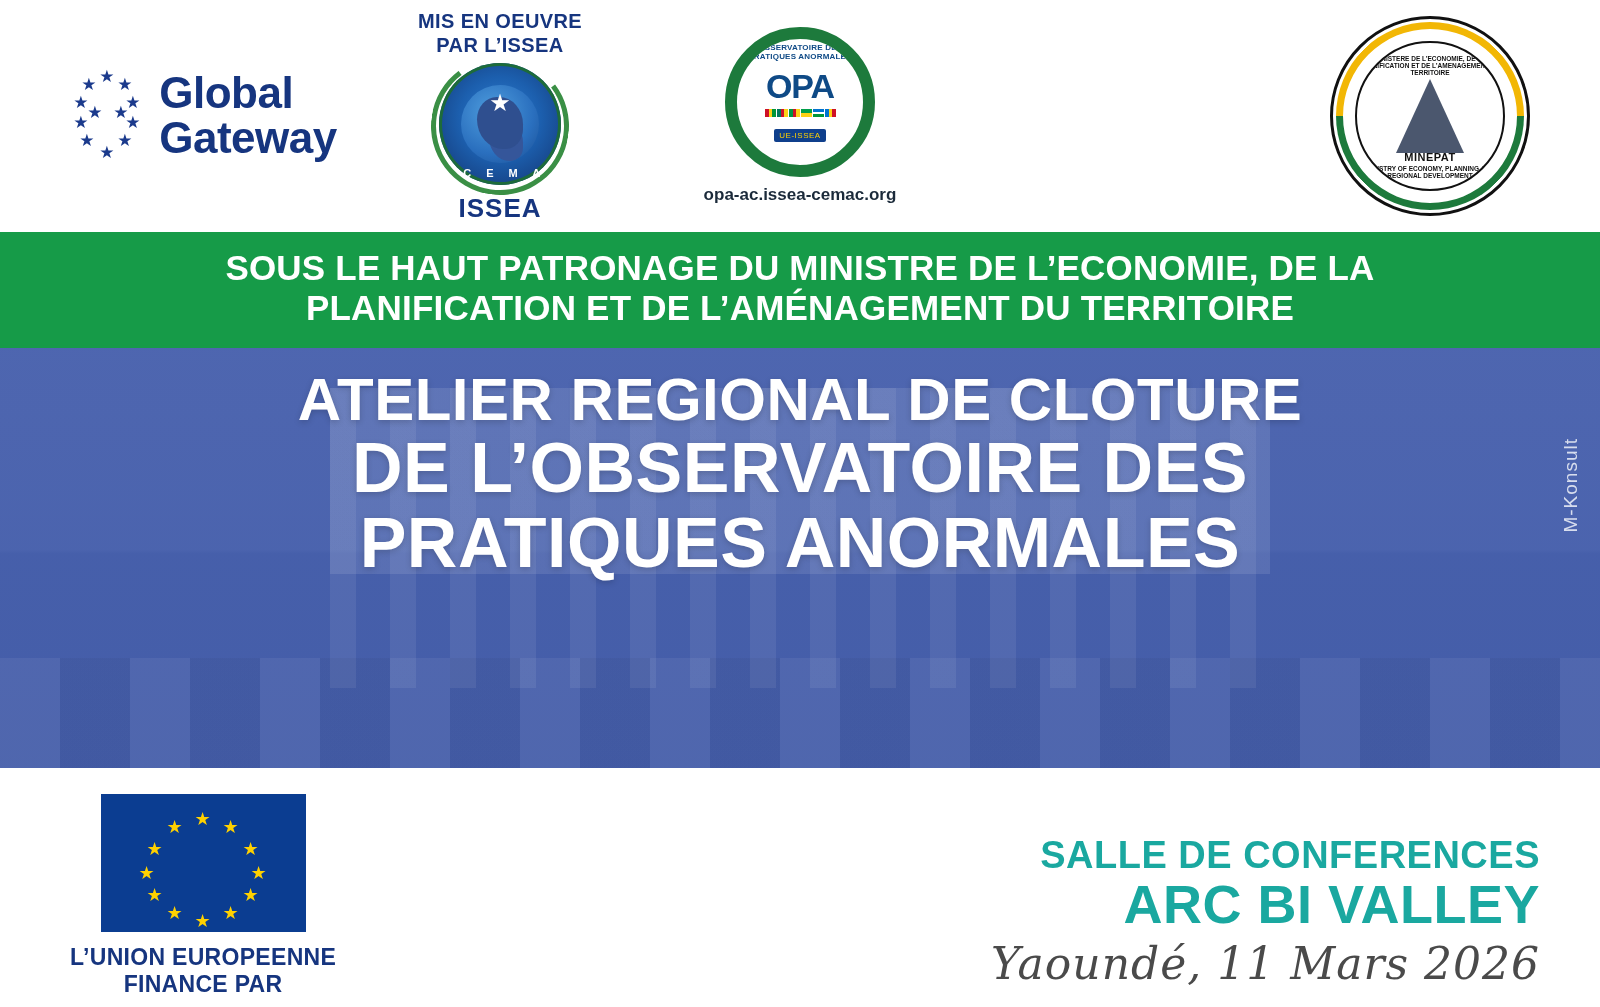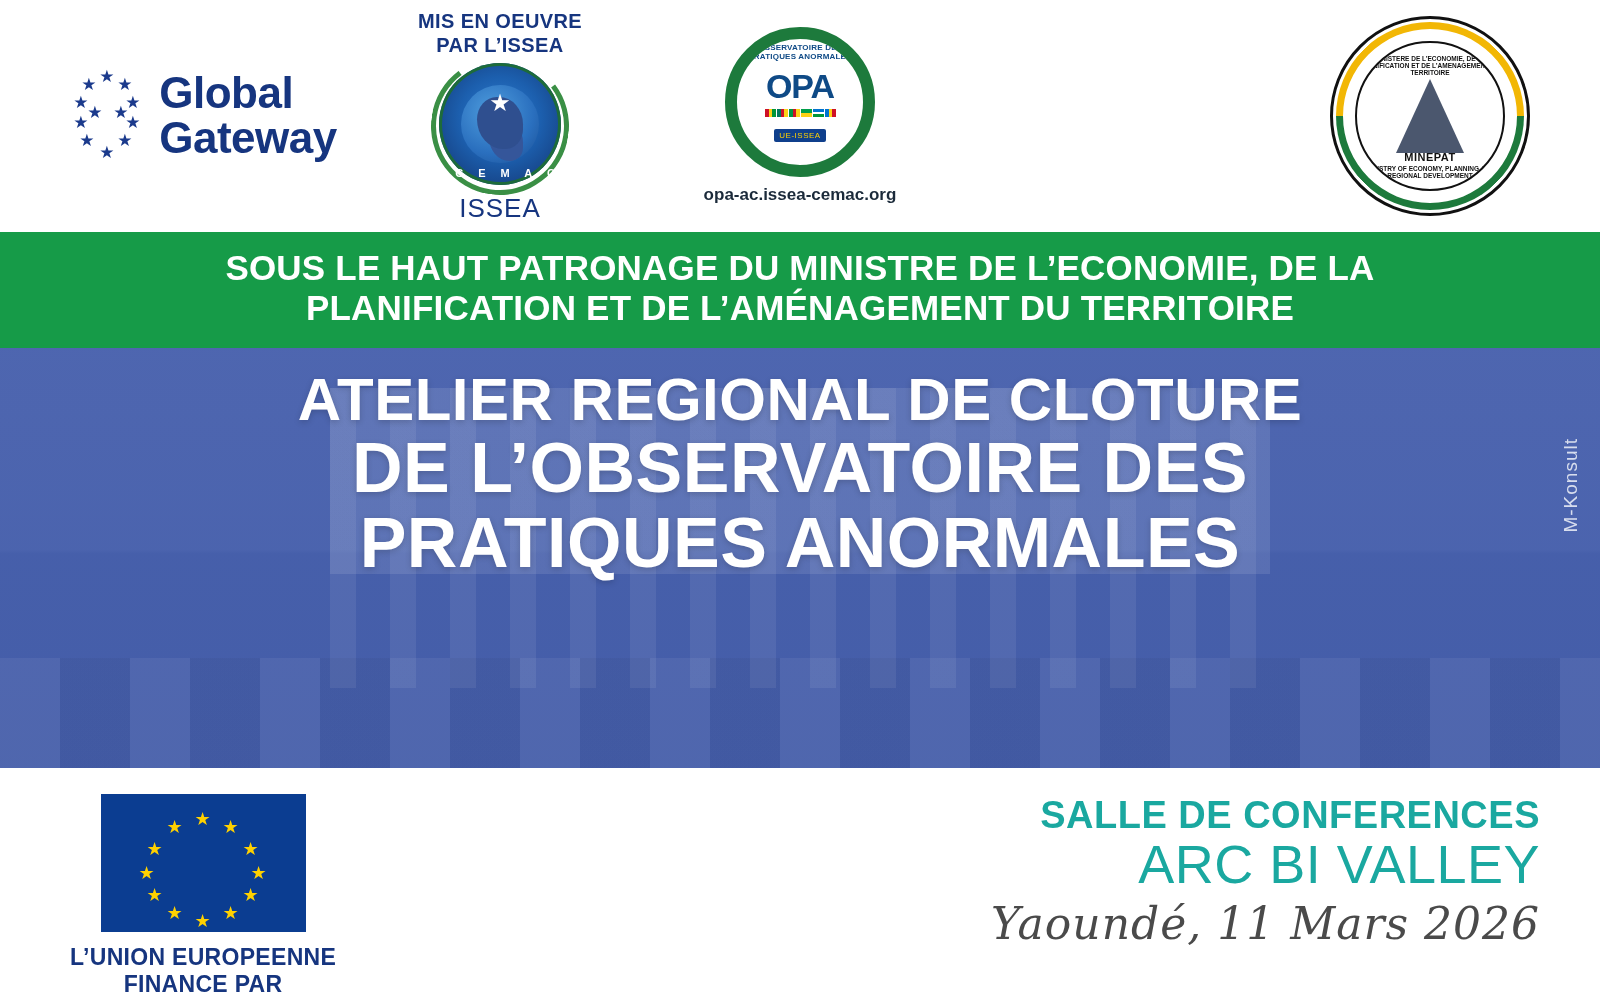--- a/index.html
+++ b/index.html
@@ -56,31 +56,31 @@
   .cemac-emblem .globe:before {
     content:""; position:absolute; left:16px; top:12px; width:46px; height:52px;
     background:#2f4f8f; border-radius:45% 55% 40% 60%;
     box-shadow: 6px 18px 0 -6px #35569a;
   }
   .cemac-emblem .star {
     position:absolute; color:#fff; font-size:24px; top:26px; left:50%;
     transform:translateX(-50%); z-index:3;
   }
   .cemac-letters {
-    position:absolute; bottom:6px; left:8px; width:100%;
+    position:absolute; bottom:6px; left:16px; width:100%;
     text-align:center; color:#fff; font-size:11px; font-weight:bold; letter-spacing:6px;
   }
   .wreath {
     position:absolute; top:-6px; left:-8px; width:138px; height:138px;
     border:5px solid transparent; border-radius:50%;
     border-left-color:#3a8f45; border-right-color:#3a8f45; border-bottom-color:#3a8f45;
     transform:rotate(8deg);
   }
   .issea-label {
-    margin-top:8px; color:#16357f; font-weight:normal; font-size:26px; letter-spacing:1px;
+    margin-top:8px; color:#16357f; font-weight:bold; font-size:26px; letter-spacing:1px;
   }
 
   
   .opa-emblem {
     width:190px; height:150px; position:relative;
     display:flex; align-items:center; justify-content:center;
   }
   .opa-circle {
     width:150px; height:150px; border-radius:50%;
     background:#fff; border:12px solid #1d7a3c;
@@ -197,23 +197,23 @@
   .eu-flag {
     width:205px; height:138px; background:#0b3d91; position:relative;
   }
   .eu-flag span {
     position:absolute; color:#ffd100; font-size:18px; line-height:1;
   }
   .eu-text {
     margin-top:12px; text-align:center; color:#16357f;
     font-weight:bold; font-size:23px; line-height:1.2; letter-spacing:0.3px;
   }
-  .venue { text-align:right; padding-right:20px; }
+  .venue { text-align:right; padding-right:20px;margin-top:40px; }
   .venue .l1 { color:#1aa8a0; font-weight:bold; font-size:38px; letter-spacing:0.5px; }
-  .venue .l2 { color:#1aa8a0; font-weight:normal; font-size:54px; line-height:1.02; letter-spacing:0.5px; }
+  .venue .l2 { color:#1aa8a0; font-weight:bold; font-size:54px; line-height:1.02; letter-spacing:0.5px; }
   .venue .date {
     margin-top:6px; color:#4a4a4a; font-size:44px;
     font-family:"DejaVu Serif", serif; font-style:italic; letter-spacing:1px;
   }
 </style>
 </head>
 <body>
 
 <div class="poster">
 

